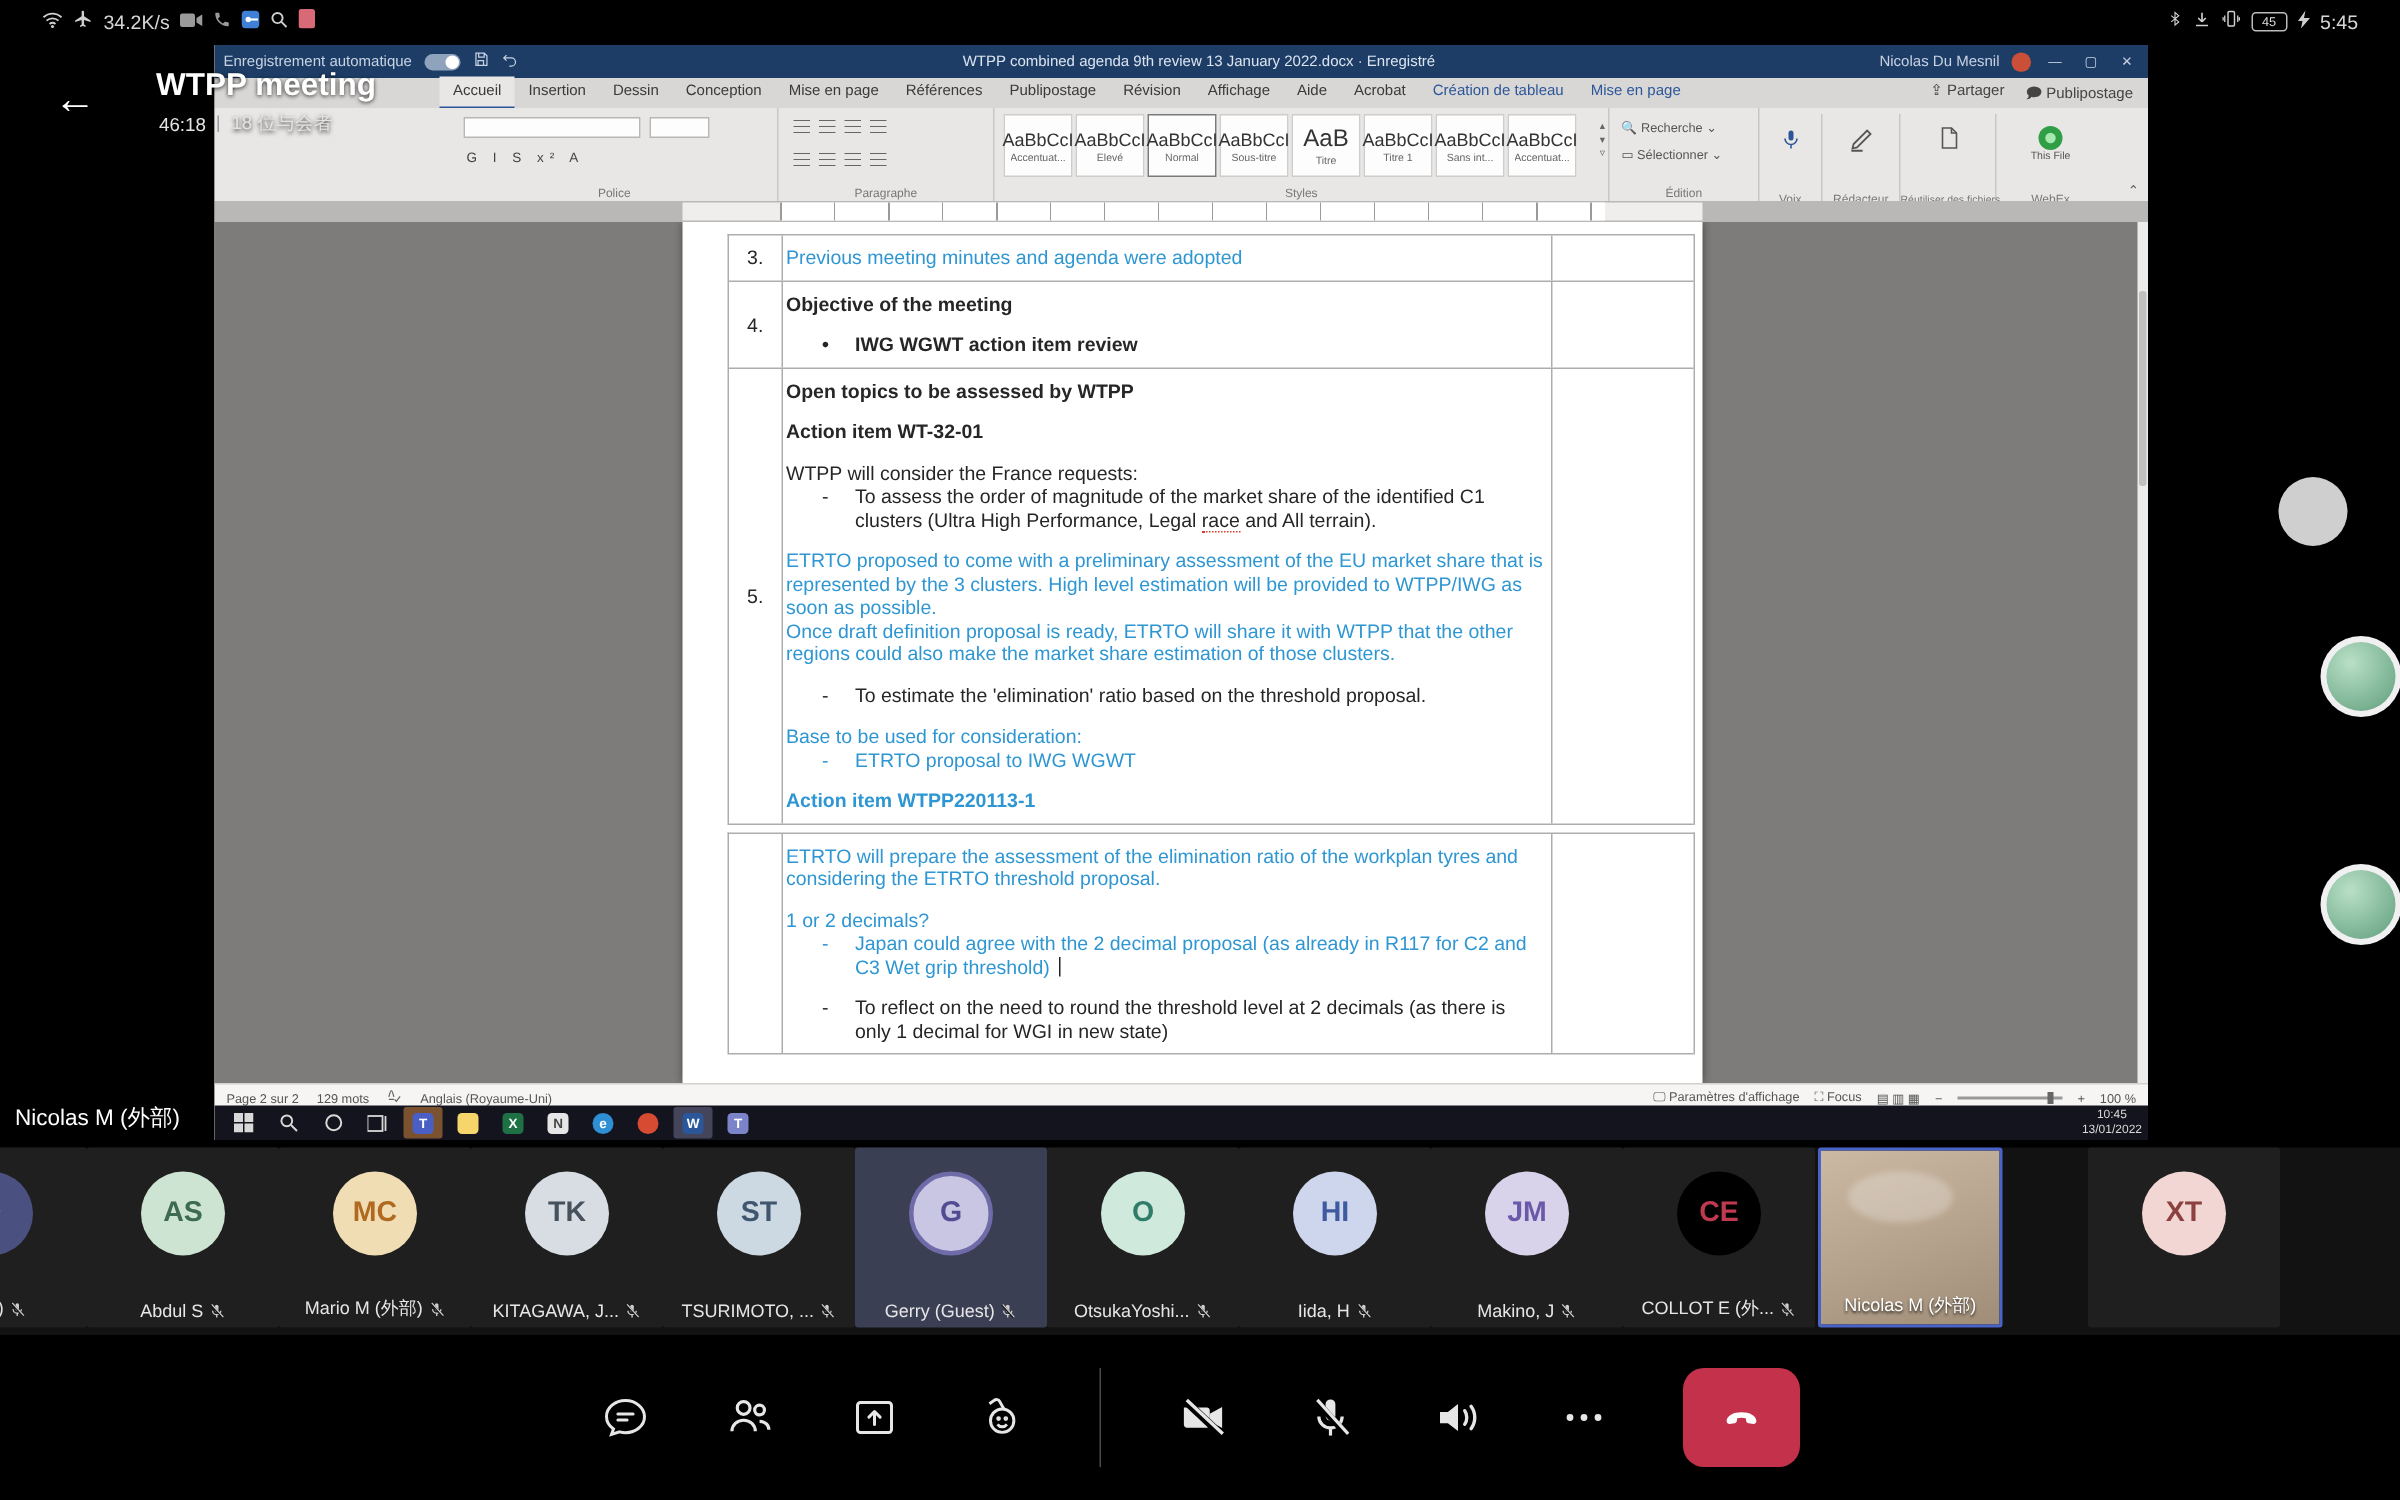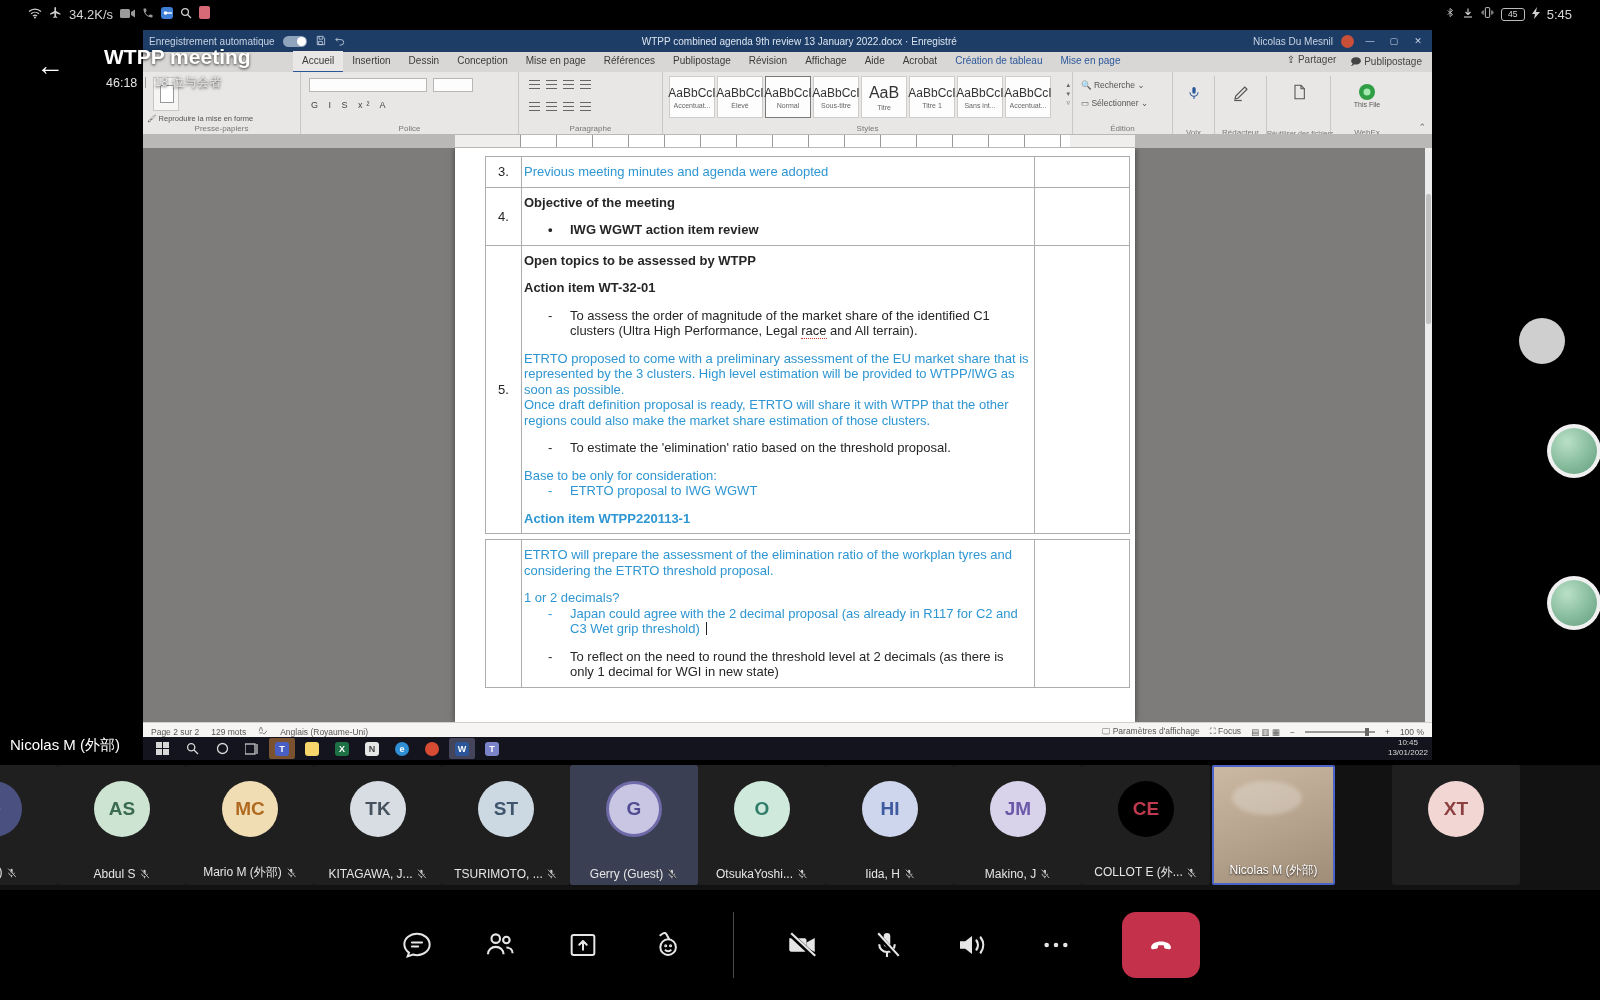--- a/index.html
+++ b/index.html
@@ -206,25 +206,20 @@
           <span class="tab ctx">Mise en page</span>
         </span>
       <span class="tr-right">
         <span>⇪ <span>Partager</span></span>
         <span>🗩 <span>Publipostage</span></span>
       </span>
     </div>
 
     <div class="ribbon">
 
-      <div class="rgroup" style="left:0;width:158px">
-        <span class="bigbtn"></span>
-        <span class="fmtp">🖌 <span>Reproduire la mise en forme</span></span>
-        <span class="glabel">Presse-papiers</span>
-      </div>
 
       <div class="rgroup" style="left:158px;width:218px">
         <span class="fbox" style="left:8px;top:6px;width:118px"></span>
         <span class="fbox" style="left:132px;top:6px;width:40px"></span>
         <span class="minirow" style="left:10px;top:28px">G I S x² A</span>
         <span class="glabel">Police</span>
       </div>
 
       <div class="rgroup" style="left:376px;width:144px">
         <span style="position:absolute;left:10px;top:8px"><span class="bars"></span><span class="bars"></span><span class="bars"></span><span class="bars"></span></span>
@@ -337,28 +332,29 @@
                 </div>
                 <div class="dextra"></div>
               </div>
               <div class="drow">
                 <div class="dnum">5.</div>
                 <div class="dcell">
                   <div class="p bold">Open topics to be assessed by WTPP</div>
                   <div class="p blank"></div>
                   <div class="p bold">Action item WT-32-01</div>
                   <div class="p blank"></div>
+                  <div class="p">WTPP will consider the France requests:</div>
                   <div class="p bullet"><span class="mk">-</span>To assess the order of magnitude of the market share of the identified C1 clusters (Ultra High Performance, Legal <span class="sq">race</span> and All terrain).</div>
                   <div class="p blank"></div>
                   <div class="p blue">ETRTO proposed to come with a preliminary assessment of the EU market share that is represented by the 3 clusters. High level estimation will be provided to WTPP/IWG as soon as possible.</div>
                   <div class="p blue">Once draft definition proposal is ready, ETRTO will share it with WTPP that the other regions could also make the market share estimation of those clusters.</div>
                   <div class="p blank"></div>
                   <div class="p bullet"><span class="mk">-</span>To estimate the 'elimination' ratio based on the threshold proposal.</div>
                   <div class="p blank"></div>
-                  <div class="p blue">Base to be only for consideration:</div>
+                  <div class="p blue">Base to be used for consideration:</div>
                   <div class="p blue bullet"><span class="mk">-</span>ETRTO proposal to IWG WGWT</div>
                   <div class="p blank"></div>
                   <div class="p blue bold">Action item WTPP220113-1</div>
                 </div>
                 <div class="dextra"></div>
               </div>
             </div>
             <div class="dtable second">
               <div class="drow">
                 <div class="dnum"></div>

